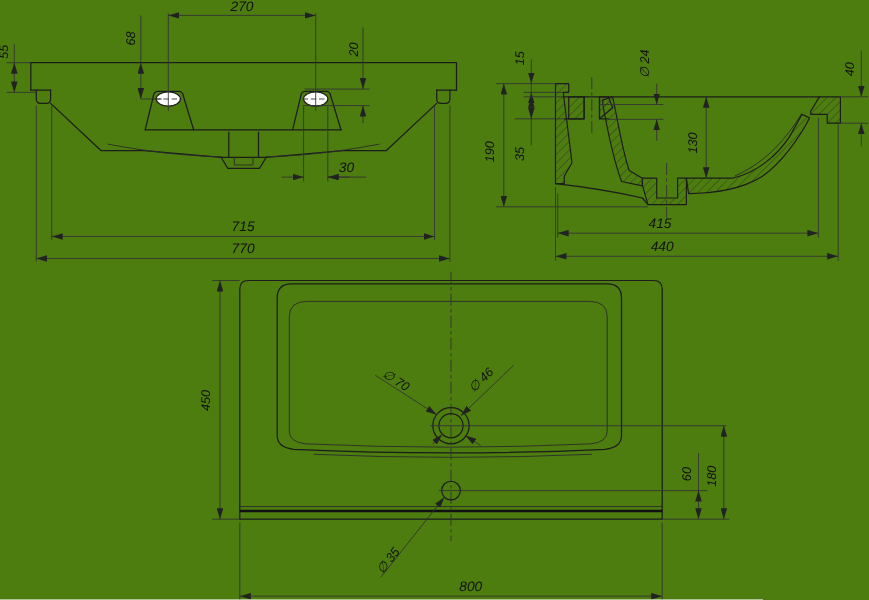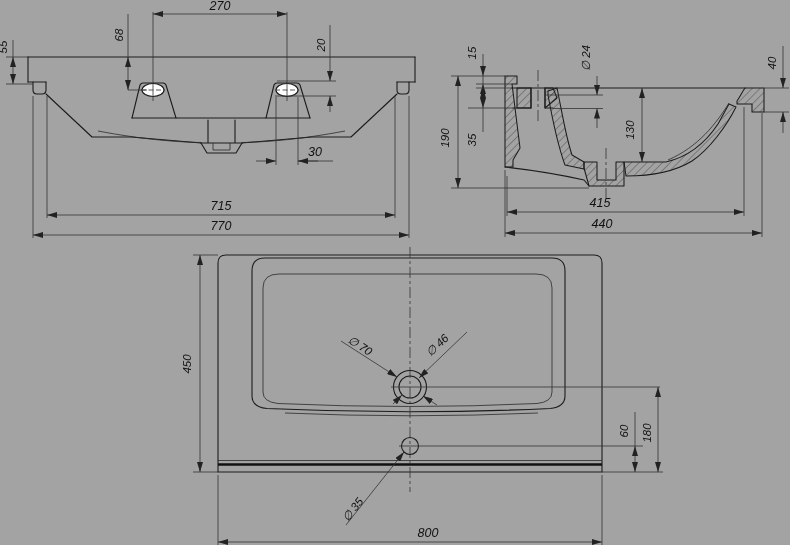--- a/index.html
+++ b/index.html
@@ -1,16 +1,16 @@
 <!DOCTYPE html>
 <html><head>
 <meta charset="utf-8">
 <style>
   html,body{margin:0;padding:0;background:#fdfdfd;}
-  .page{width:790px;height:545px;background:#a3a3a3;position:relative;overflow:hidden;}
+  .page{width:790px;height:545px;background:#4d7c0f;position:relative;overflow:hidden;}
   svg{display:block;}
   .ol{fill:none;stroke:#1c1c1c;stroke-width:1.1;stroke-linecap:round;stroke-linejoin:round;}
   .olthin{fill:none;stroke:#2a2a2a;stroke-width:0.8;}
   .hz{fill:url(#hatch);stroke:#1c1c1c;stroke-width:1.05;stroke-linejoin:round;}
   .dl{fill:none;stroke:#333;stroke-width:0.8;}
   .dash{fill:none;stroke:#333;stroke-width:0.8;stroke-dasharray:11 3 3 3;}
   .dash2{fill:none;stroke:#333;stroke-width:0.8;stroke-dasharray:5 2.5;}
   .thick{fill:none;stroke:#111;stroke-width:2.4;}
   text.dim{font-family:"Liberation Sans",sans-serif;font-style:italic;fill:#111;font-size:11.5px;}
   text.dimh{font-family:"Liberation Sans",sans-serif;font-style:italic;fill:#111;font-size:12.5px;}

